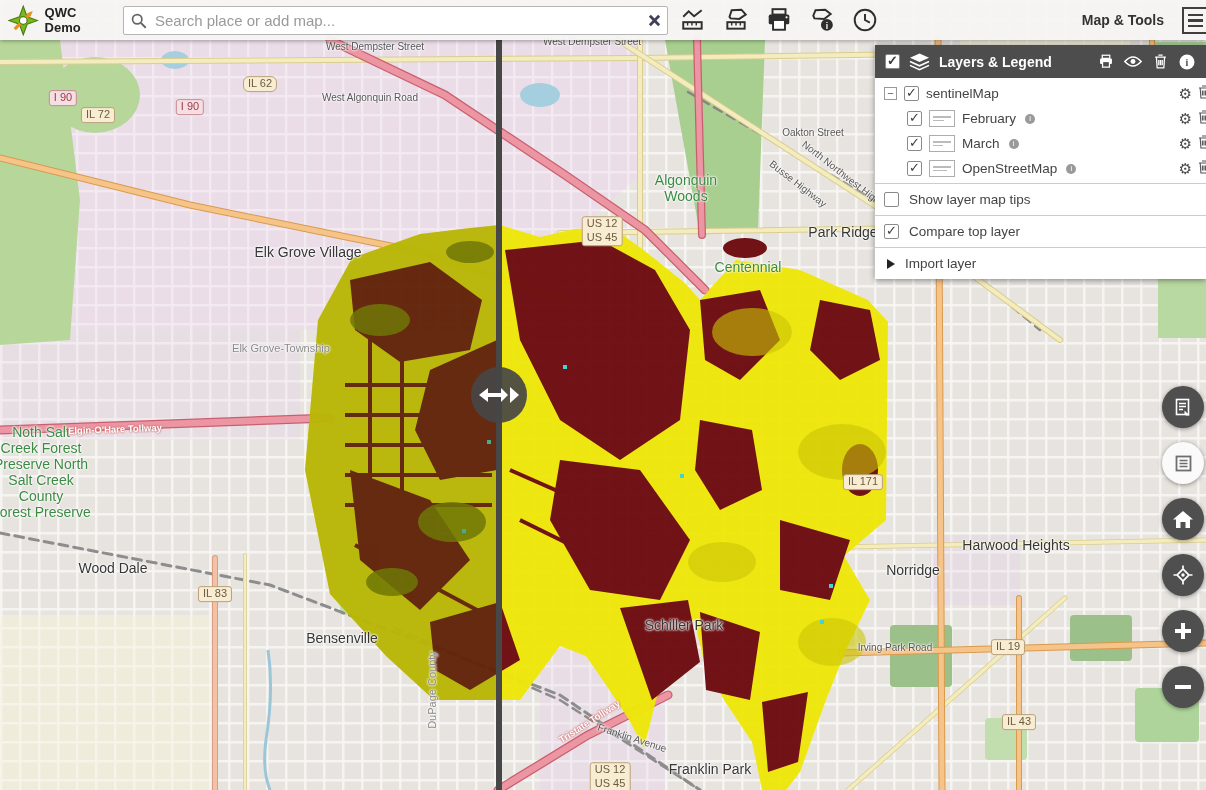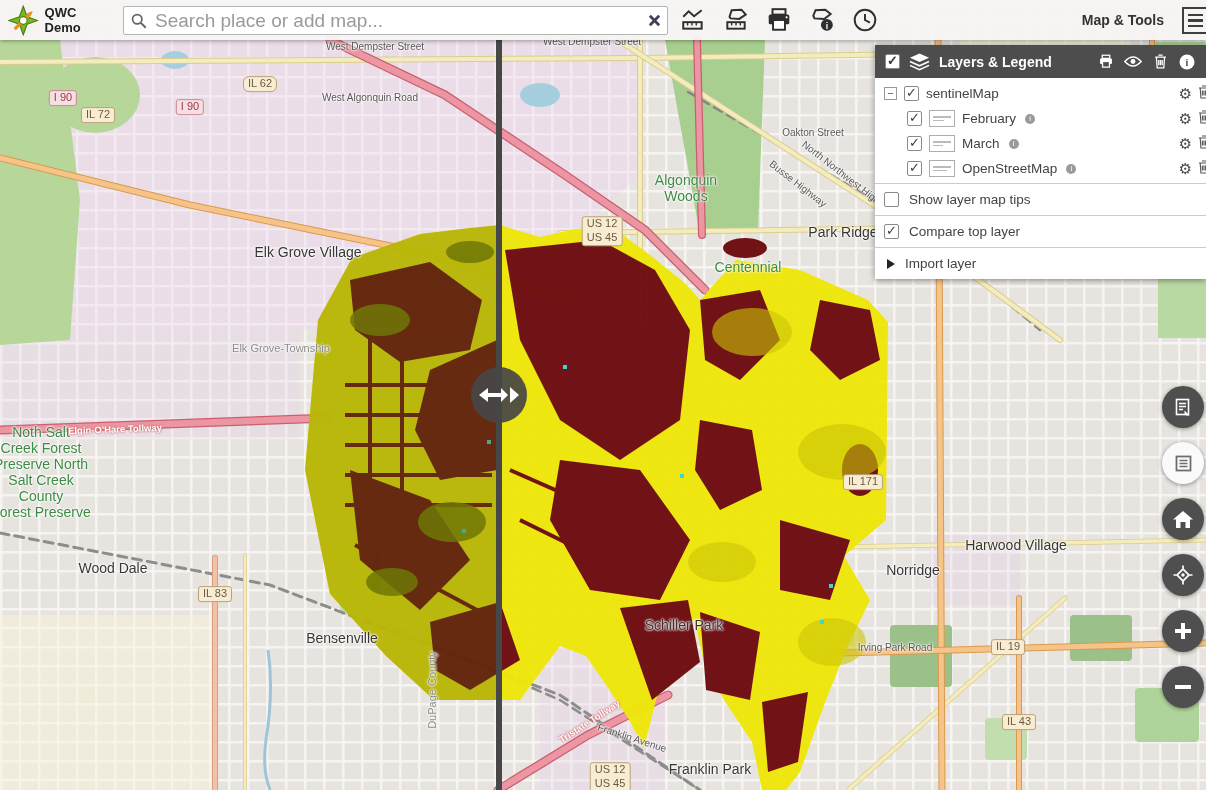--- a/index.html
+++ b/index.html
@@ -36,21 +36,21 @@
 
   
   #topbar{position:absolute;left:0;top:0;width:1206px;height:40px;
     background:rgba(246,245,242,.96);box-shadow:0 1px 4px rgba(0,0,0,.35);
     display:flex;align-items:center;z-index:30}
   #logo{display:flex;align-items:center;gap:6px;padding-left:8px;width:115px}
   #logo-text{font-size:13px;font-weight:bold;color:#222}
   #searchbox{position:absolute;left:123px;top:6px;width:545px;height:29px;
     background:#fff;border:1px solid #b5b5b5;border-radius:2px;
     display:flex;align-items:center;padding:0 6px;gap:6px}
-  #searchbox input{flex:1;border:none;outline:none;font-size:19px;color:#444;
+  #searchbox input{flex:1;border:none;outline:none;font-size:15px;color:#444;
     font-family:"Liberation Sans",sans-serif;background:transparent}
   #searchbox input::placeholder{color:#9a9a9a}
   .toolbar{position:absolute;left:678px;top:0;height:40px;display:flex;
     align-items:center;gap:13px}
   .tool-btn{width:30px;height:30px;display:flex;align-items:center;
     justify-content:center;cursor:pointer}
   #menu-label{position:absolute;right:42px;top:0;height:40px;display:flex;
     align-items:center;font-size:14px;font-weight:600;color:#333}
   #menu-btn{position:absolute;left:1182px;top:7px;width:27px;height:27px;
     border:2px solid #3f3f3f;display:flex;flex-direction:column;
@@ -252,21 +252,21 @@
     </g>
   </g>
 
   <rect x="496" y="40" width="6" height="750" fill="#474747"></rect>
 </svg>
 
 <div id="map-labels">
       <div class="maplabel kind-place" style="left: 308px; top: 252px; transform: translate(-50%, -50%);">Elk Grove Village</div>
       <div class="maplabel kind-place" style="left: 843px; top: 232px; transform: translate(-50%, -50%);">Park Ridge</div>
       <div class="maplabel kind-place" style="left: 913px; top: 570px; transform: translate(-50%, -50%);">Norridge</div>
-      <div class="maplabel kind-place" style="left: 1016px; top: 545px; transform: translate(-50%, -50%);">Harwood Village</div>
+      <div class="maplabel kind-place" style="left: 1016px; top: 545px; transform: translate(-50%, -50%);">Harwood Heights</div>
       <div class="maplabel kind-place" style="left: 113px; top: 568px; transform: translate(-50%, -50%);">Wood Dale</div>
       <div class="maplabel kind-place" style="left: 302px; top: 638px; transform: translate(-50%, -50%); margin-left: 40px;">Bensenville</div>
       <div class="maplabel kind-place" style="left: 684px; top: 625px; transform: translate(-50%, -50%);">Schiller Park</div>
       <div class="maplabel kind-place" style="left: 710px; top: 769px; transform: translate(-50%, -50%);">Franklin Park</div>
       <div class="maplabel kind-town" style="left: 281px; top: 348px; transform: translate(-50%, -50%);">Elk Grove-Township</div>
       <div class="maplabel kind-street" style="left: 375px; top: 47px; transform: translate(-50%, -50%);">West Dempster Street</div>
       <div class="maplabel kind-street" style="left: 592px; top: 42px; transform: translate(-50%, -50%);">West Dempster Street</div>
       <div class="maplabel kind-street" style="left: 370px; top: 98px; transform: translate(-50%, -50%);">West Algonquin Road</div>
       <div class="maplabel kind-street" style="left: 813px; top: 133px; transform: translate(-50%, -50%);">Oakton Street</div>
       <div class="maplabel kind-street" style="left: 895px; top: 648px; transform: translate(-50%, -50%);">Irving Park Road</div>

